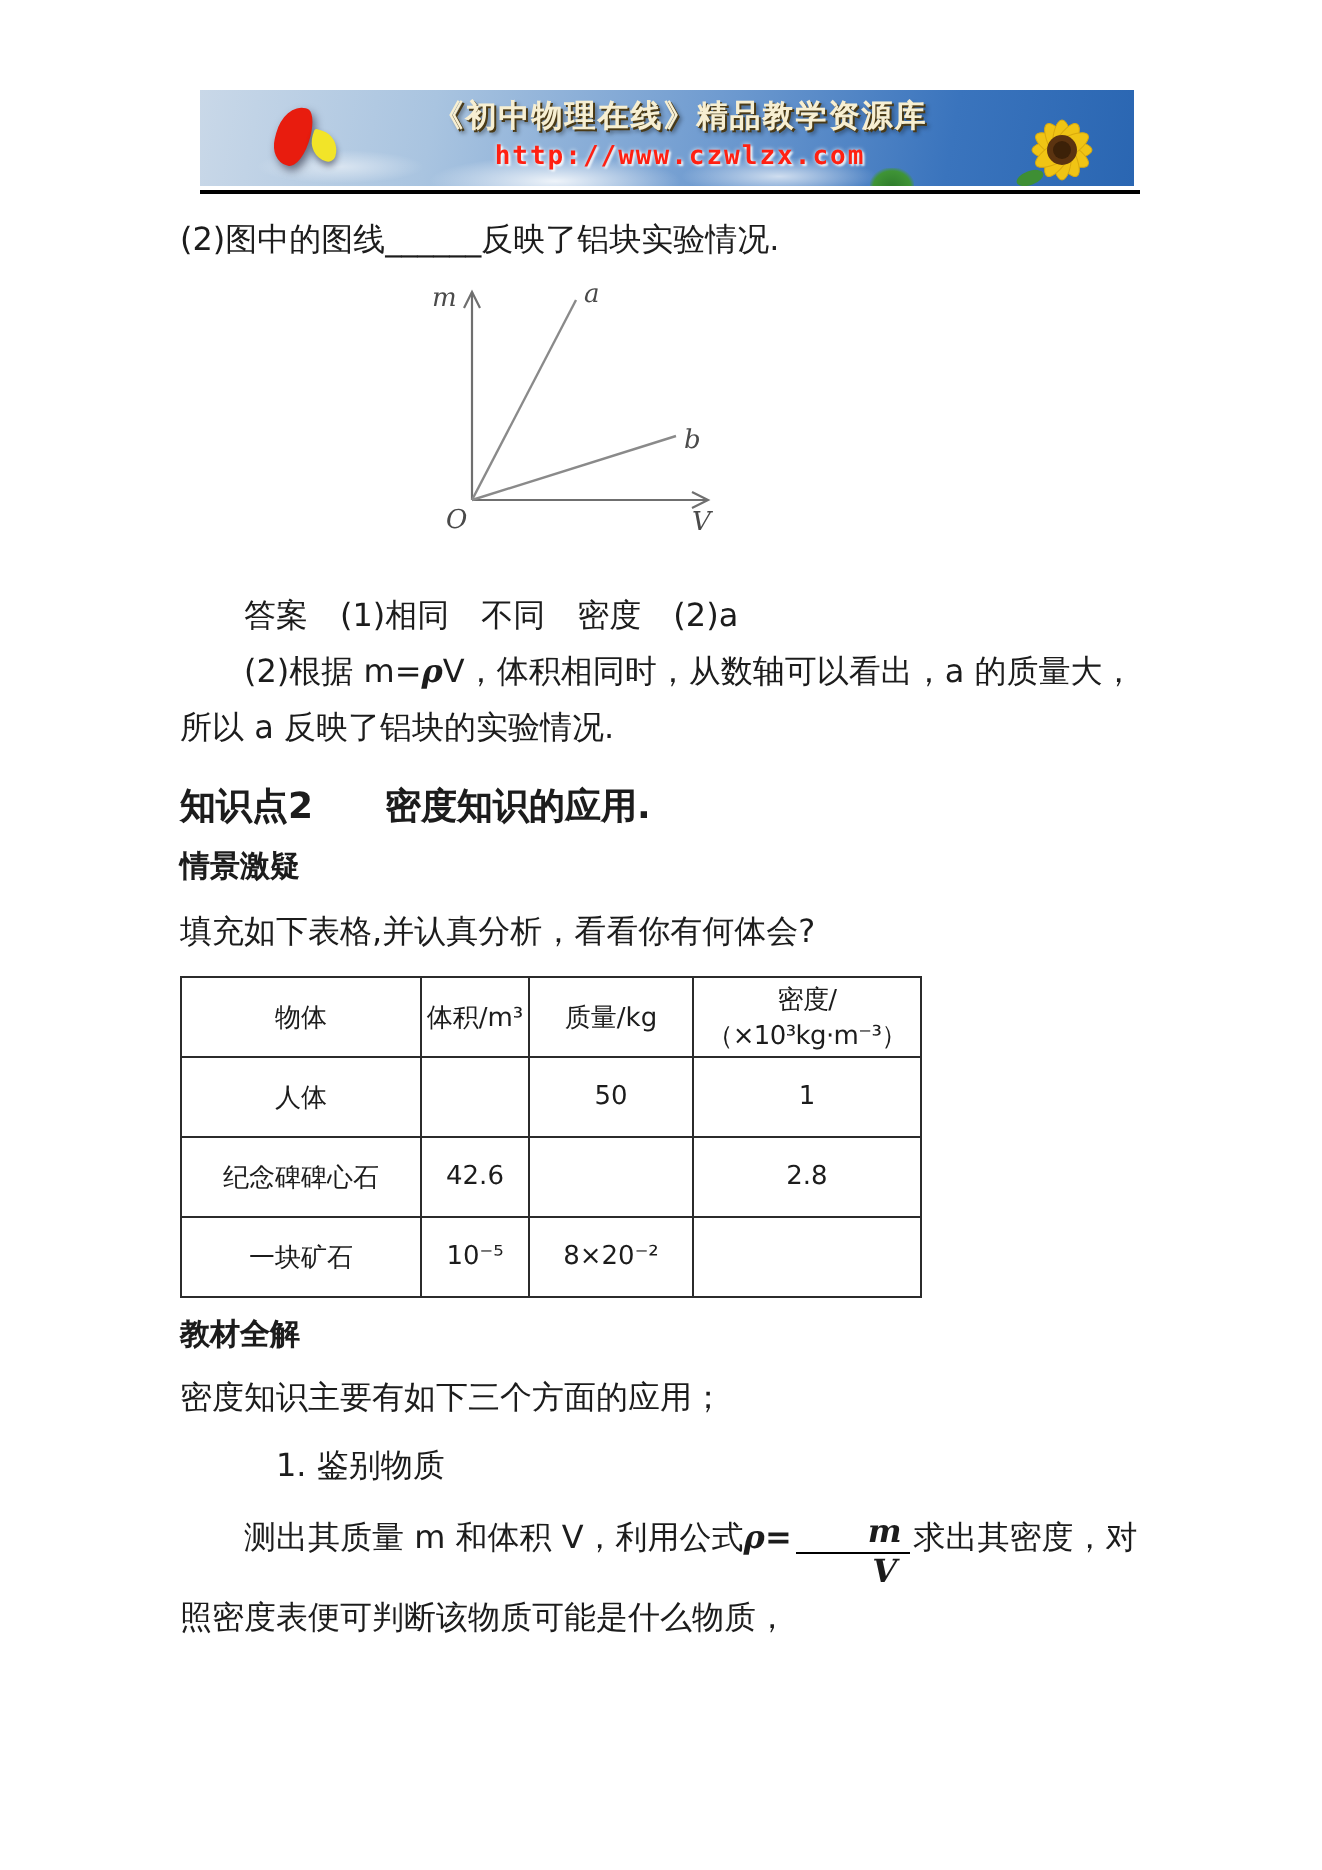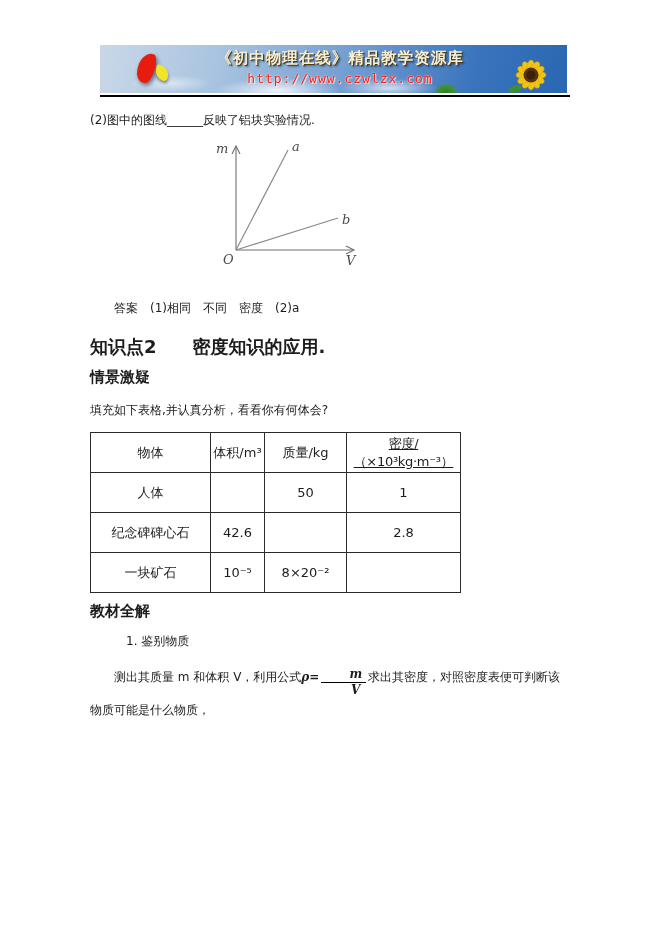--- a/index.html
+++ b/index.html
@@ -35,31 +35,31 @@
     border-radius:10% 80% 30% 80%;
     transform:rotate(18deg);
     box-shadow:1px 2px 3px rgba(20,20,40,.45);
   }
   .banner-text { position:absolute; left:105px; top:3px; width:270px; text-align:center; }
   .banner-title {
     font-size:15.5px; font-weight:bold; letter-spacing:1px; white-space:nowrap;
     color:#f7efd2; text-shadow:1px 1px 0 #4a3a16, 2px 2px 2px rgba(0,0,0,.4);
   }
   .banner-url {
-    margin-top:2px; font-size:13px; font-weight:normal; letter-spacing:1px;
+    margin-top:2px; font-size:13px; font-weight:bold; letter-spacing:1px;
     font-family:"DejaVu Sans Mono","Liberation Mono",monospace;
     color:#ff2012; text-shadow:0 0 2px rgba(255,255,255,.9), 1px 1px 1px rgba(255,255,255,.8);
   }
   .sunflower { position:absolute; right:8px; bottom:-6px; }
   .bush { position:absolute; right:110px; bottom:-3px; width:22px; height:12px;
     background:radial-gradient(ellipse at 50% 80%, #2f7b2b 0%, #3f9436 60%, rgba(63,148,54,0) 75%); }
   .banner-rule { width:470px; height:2px; background:#000; margin:2px 0 0 10px; }
 
   
-  p.line { font-size:12px; line-height:28px; }
+  p.line { font-size:16px; line-height:28px; }
   .indent { text-indent:2em; }
   .q-line { margin-top:9px; }
   .blank { letter-spacing:0; }
   .gap { display:inline-block; width:2em; }
   .gap1 { display:inline-block; width:1em; }
 
   
   .figure { margin:4px 0 0 108px; width:175px; height:136px; }
 
   .answer-p { margin-top:16px; }
@@ -69,21 +69,21 @@
   .sec-heading { margin-top:13px; font-size:18px; font-weight:bold; }
   .sub-heading { margin-top:9px; font-size:15px; font-weight:bold; }
   .intro-line { margin-top:9px; }
 
   
   table.dens { border-collapse:collapse; margin-top:8px; table-layout:fixed;padding-left:44px; }
   table.dens th, table.dens td {
     border:1px solid #2b2b2b; text-align:center; vertical-align:middle;
     font-size:13px; font-weight:normal; height:40px; padding:0 2px;
   }
-  .col-obj { width:120px; } .col-vol { width:54px; } .col-mass { width:82px; } .col-den { width:114px;text-decoration:underline; }
+  .col-obj { width:120px; } .col-vol { width:54px; } .col-mass { width:82px; } .col-den { width:114px; }
   th.den-h { font-size:11.5px; letter-spacing:-0.3px; }
 
   .apps-line { margin-top:8px; }
   .item-line { margin-top:6px; text-indent:3em; }
   .formula-p { margin-top:8px; }
   .frac { display:inline-block; vertical-align:-1.05em; text-align:center; line-height:1.05;
           font-weight:bold; font-style:italic; font-family:"DejaVu Serif","Liberation Serif",serif;
           margin:0 2px; }
   .frac .num { display:block; border-bottom:1.5px solid #000; padding:0 4px 1px; }
   .frac .den { display:block; padding-top:1px; }
@@ -147,20 +147,21 @@
       <text x="148" y="127">V</text>
     </g>
   </svg>
 
   
   <p class="line indent answer-p"><span>答案</span><span class="gap1"></span><span>(1)相同　不同　密度　(2)a</span></p>
 
   
 
   
+  <p class="line indent"><span>(2)根据 m=</span><span class="rho">ρ</span><span>V，体积相同时，从数轴可以看出，a 的质量大，所以 a 反映了铝块的实验情况.</span></p>
 
   
   <p class="sec-heading"><span>知识点2</span><span class="gap"></span><span>密度知识的应用.</span></p>
 
   
   <p class="sub-heading">情景激疑</p>
 
   <p class="line intro-line">填充如下表格,并认真分析，看看你有何体会?</p>
 
   
@@ -191,19 +192,20 @@
         <td>10⁻⁵</td>
         <td>8×20⁻²</td>
         <td></td>
       </tr>
     </tbody>
   </table>
 
   
   <p class="sub-heading">教材全解</p>
 
+  <p class="line apps-line">密度知识主要有如下三个方面的应用；</p>
 
   <p class="line item-line">1. 鉴别物质</p>
 
   
   <p class="line indent formula-p"><span>测出其质量 m 和体积 V，利用公式</span><span class="rho">ρ</span><span class="bold">=</span><span class="frac"><span class="num">m</span><span class="den">V</span></span><span>求出其密度，对照密度表便可判断该物质可能是什么物质，</span></p>
 
 </div>
 
 </body></html>

